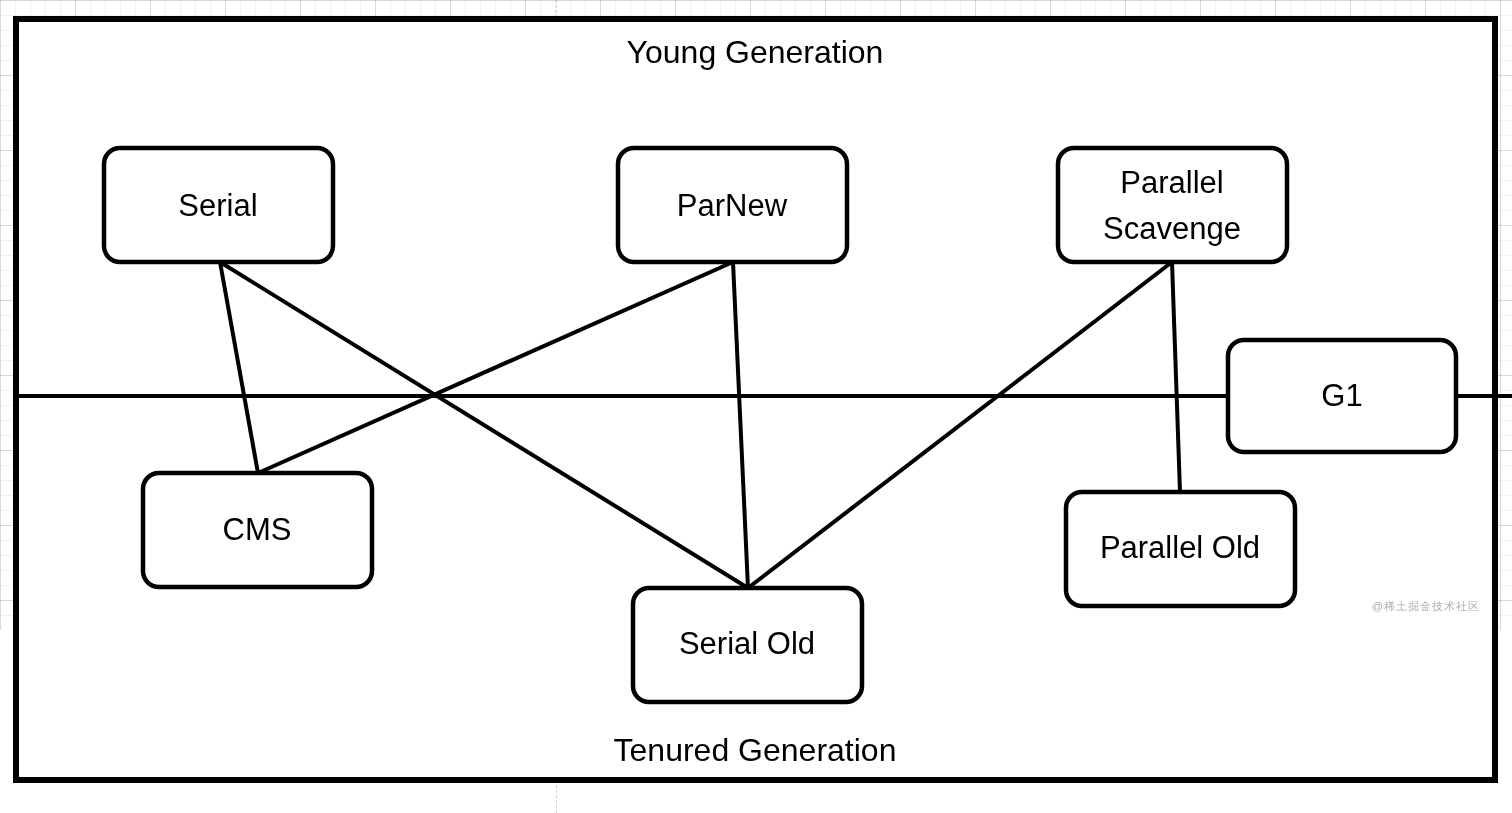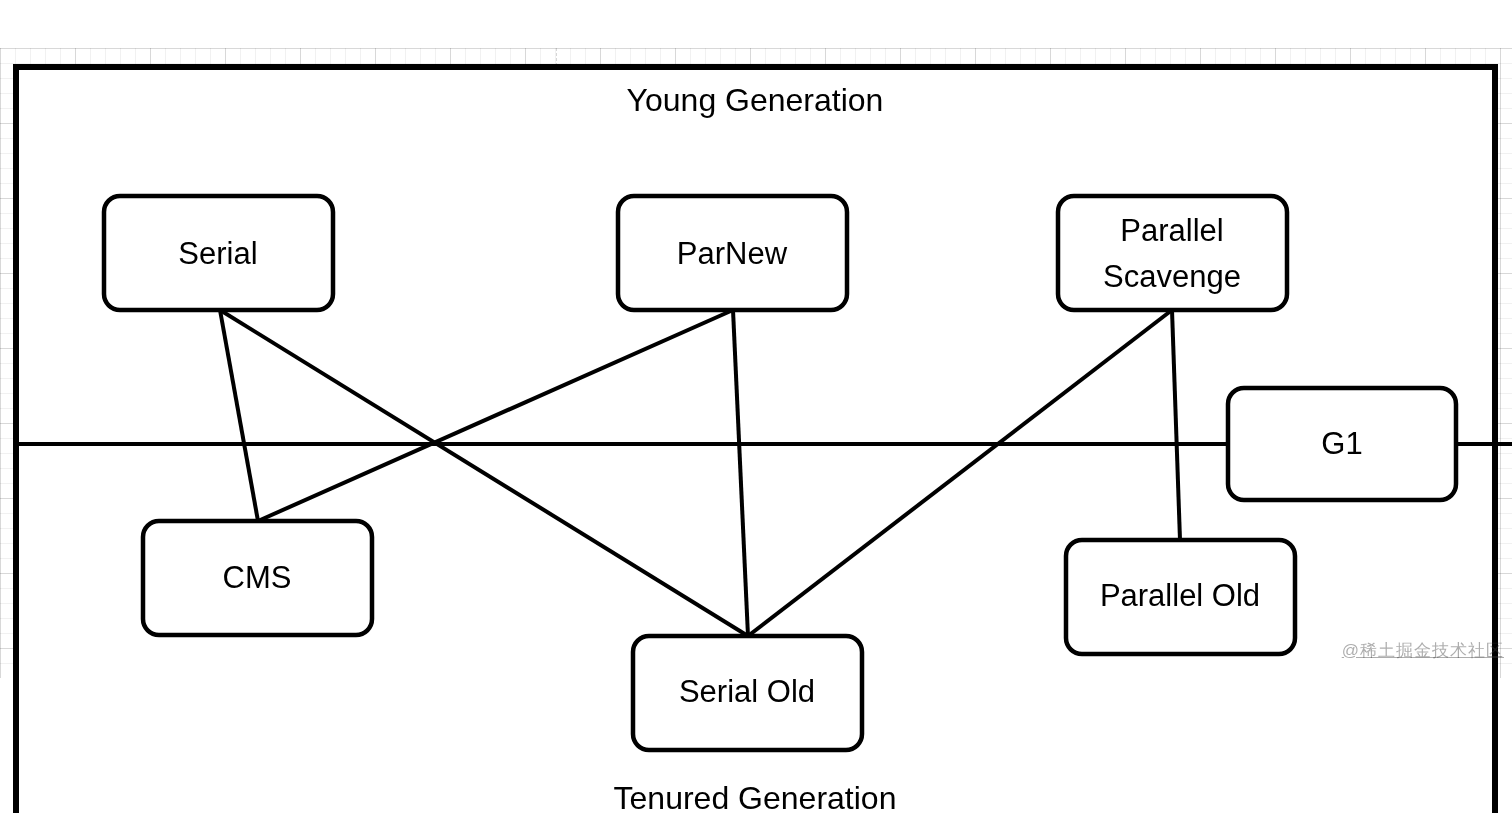--- a/index.html
+++ b/index.html
@@ -18,21 +18,20 @@
     height: 630px;
     background-color: #ffffff;
     
     background-image:
       linear-gradient(to right, rgba(0,0,0,0.055) 1px, transparent 1px),
       linear-gradient(to bottom, rgba(0,0,0,0.055) 1px, transparent 1px),
       linear-gradient(to right, rgba(0,0,0,0.10) 1px, transparent 1px),
       linear-gradient(to bottom, rgba(0,0,0,0.10) 1px, transparent 1px);
     background-size: 15px 15px, 15px 15px, 75px 75px, 75px 75px;
     background-position: 0 0, 0 0, 0 0, 0 0;
-    margin-top: 48px;
   }
 
   
   .page-guide {
     position: absolute;
     top: 0;
     width: 0;
     height: 813px;
     border-left: 1px dashed rgba(0,0,0,0.16);
   }
@@ -81,29 +80,28 @@
   .section-label {
     font-family: "Liberation Sans", sans-serif;
     font-size: 32px;
     fill: #000000;
     text-anchor: middle;
     dominant-baseline: middle;
   }
 
   .watermark {
     position: absolute;
-    right: 8px;
+    right: 32px;
     bottom: 16px;
     font-family: "Liberation Sans", sans-serif;
-    font-size: 17px;
+    font-size: 11px;
     color: rgba(60,60,60,0.42);
     letter-spacing: 1px;
     user-select: none;
     white-space: nowrap;
-    text-decoration: underline;
   }
 </style>
 </head>
 <body>
 
 <div id="stage">
 
   <div class="page-guide" style="left:556px;"></div>
 
   <svg id="diagram" viewBox="0 0 1512 813">

